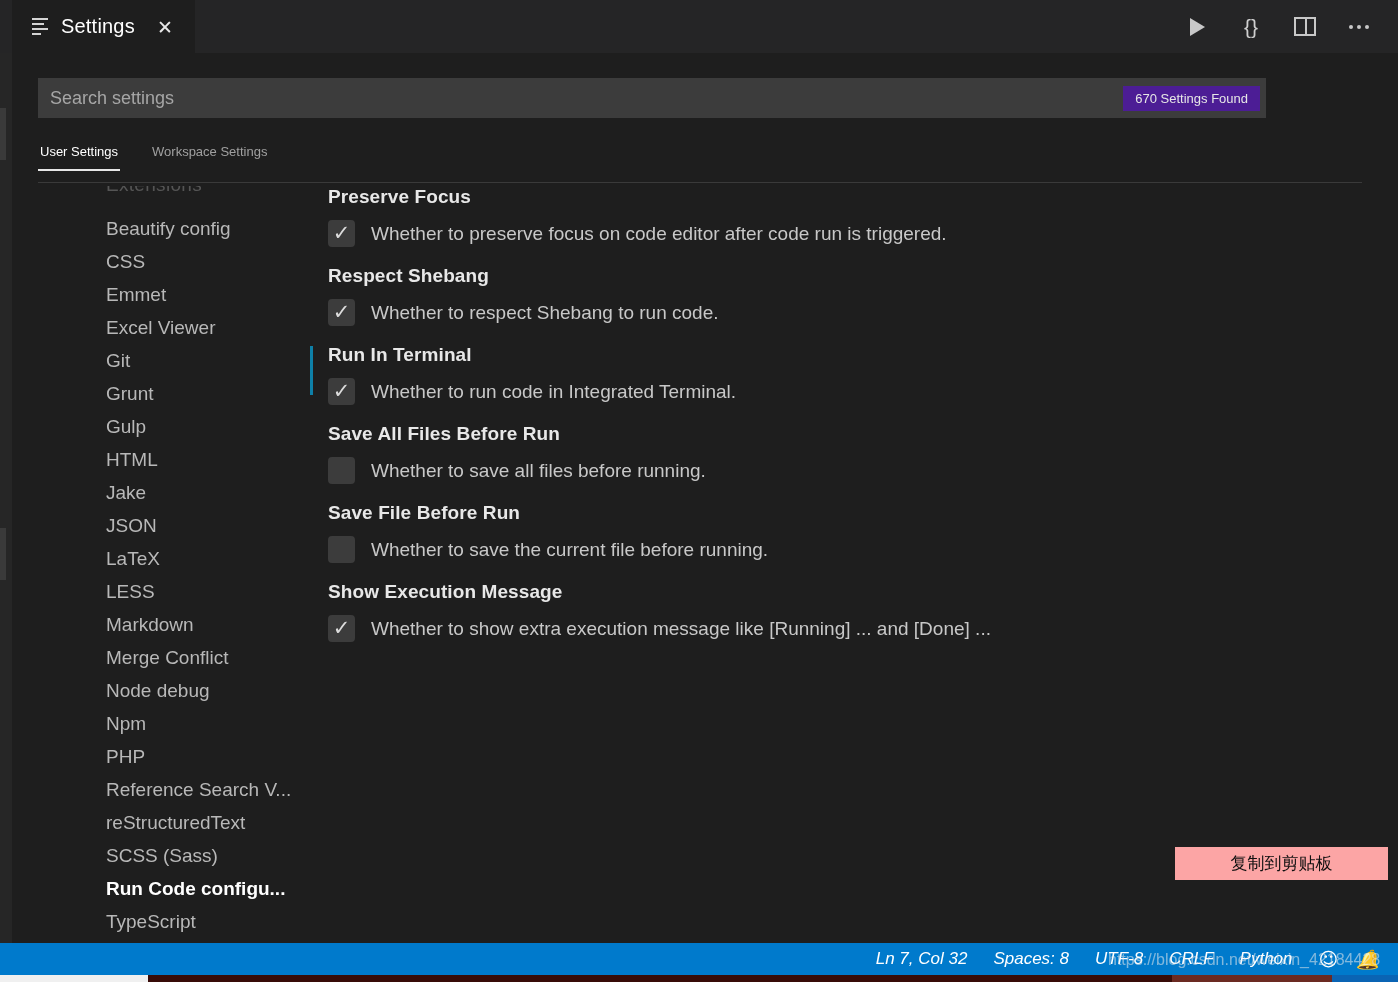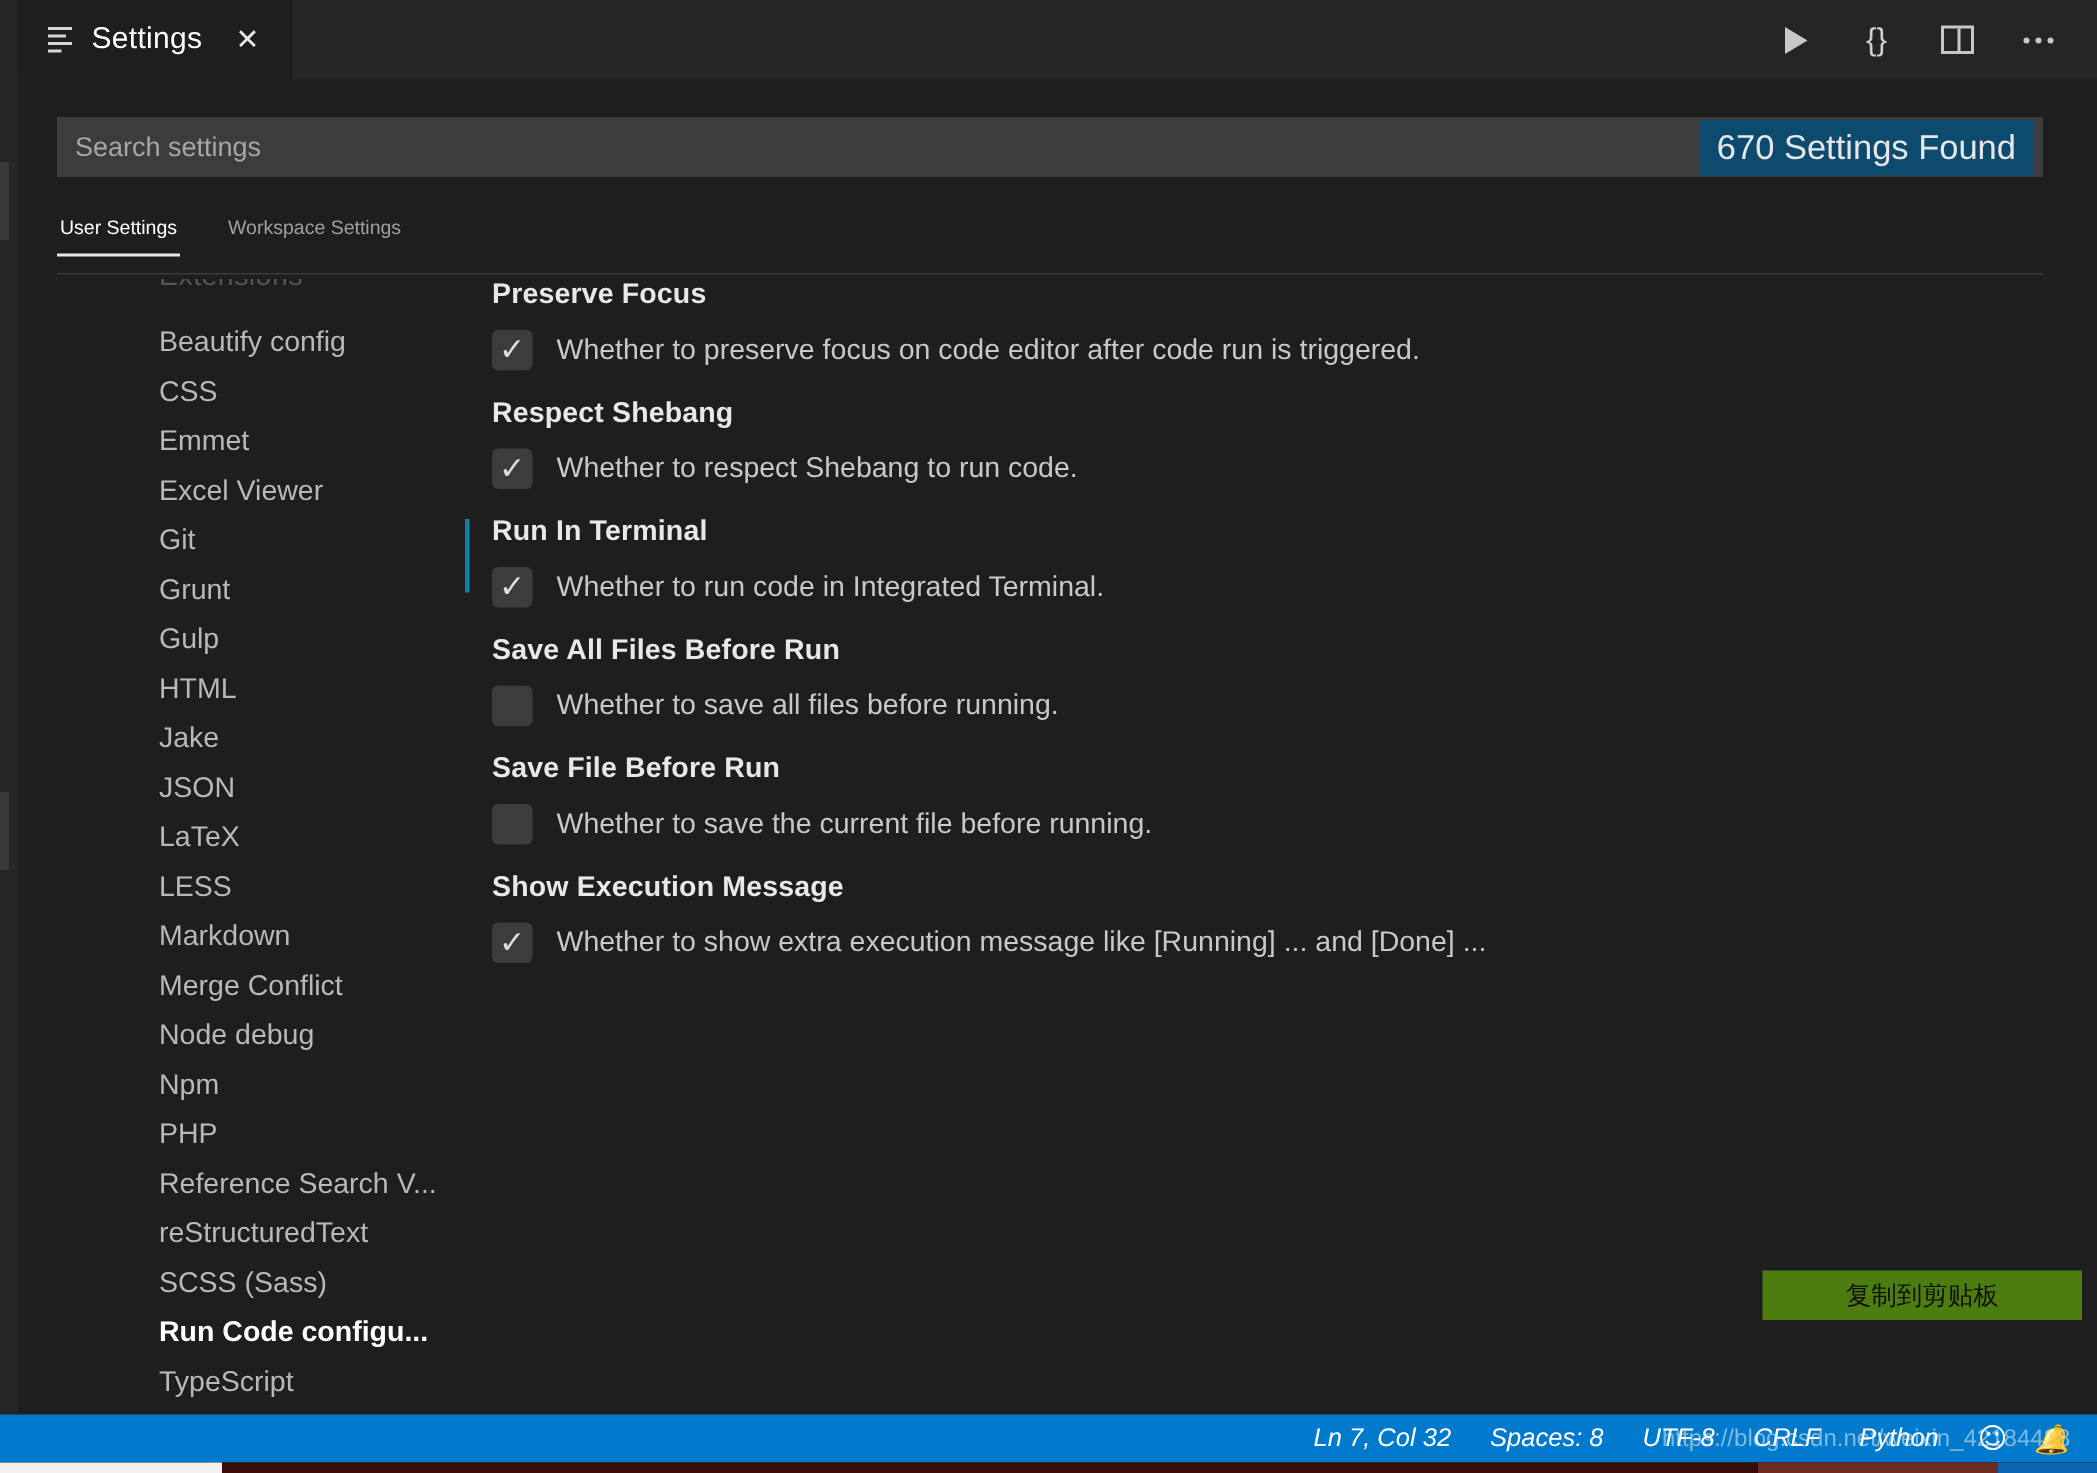--- a/index.html
+++ b/index.html
@@ -71,32 +71,32 @@
     content: ""; position: absolute; left: 50%; top: 0; bottom: 0;
     width: 2px; background: #c8c8c8;
   }
   .icon-ellipsis { display: flex; gap: 4px; }
   .icon-ellipsis span {
     width: 4px; height: 4px; border-radius: 50%; background: #c8c8c8;
   }
 
   
   .searchrow {
-    position: absolute; left: 38px; top: 78px; width: 1324px; height: 40px;
+    position: absolute; left: 38px; top: 78px; width: 1228px; height: 40px;
     background: #3c3c3c; display: flex; align-items: center;
   }
   .search-input {
     flex: 1; height: 100%; background: transparent; border: none; outline: none;
     color: #cccccc; font-size: 18px; padding-left: 12px;
     font-family: "Liberation Sans", sans-serif;
   }
   .search-input::placeholder { color: #a6a6a6; }
   .found-badge {
-    margin-right: 6px; background: #0c4a6e; color: #e6e6e6;
-    font-size: 23px; padding: 5px 12px; white-space: nowrap;
+    margin-right: 6px; background: #4c1d95; color: #e6e6e6;
+    font-size: 13px; padding: 5px 12px; white-space: nowrap;
   }
 
   
   .settabs {
     position: absolute; left: 38px; top: 138px; width: 1324px; height: 45px;
     border-bottom: 1px solid #3a3a3a;
     display: flex; align-items: flex-start;
   }
   .settab {
     font-size: 13px; color: #a0a0a0; padding: 6px 2px 10px 2px;
@@ -143,21 +143,21 @@
     color: #dcdcdc; font-size: 21px; line-height: 1;
     font-family: "DejaVu Sans", sans-serif;
   }
   .setting-desc {
     margin-left: 16px; font-size: 19px; color: #c8c8c8; white-space: nowrap;
   }
 
   
   .clip-banner {
     position: absolute; right: 10px; top: 847px; width: 213px; height: 33px;
-    background: #4d7c0f; color: #101010; font-size: 17px;
+    background: #fca5a5; color: #101010; font-size: 17px;
     display: flex; align-items: center; justify-content: center;
     cursor: pointer;
     font-family: Liberation Mono, monospace;
   }
 
   
   .statusbar {
     position: absolute; left: 0; top: 943px; width: 1398px; height: 32px;
     background: #007acc; display: flex; align-items: center;
     justify-content: flex-end; color: #ffffff; font-size: 17px; font-style: italic;

